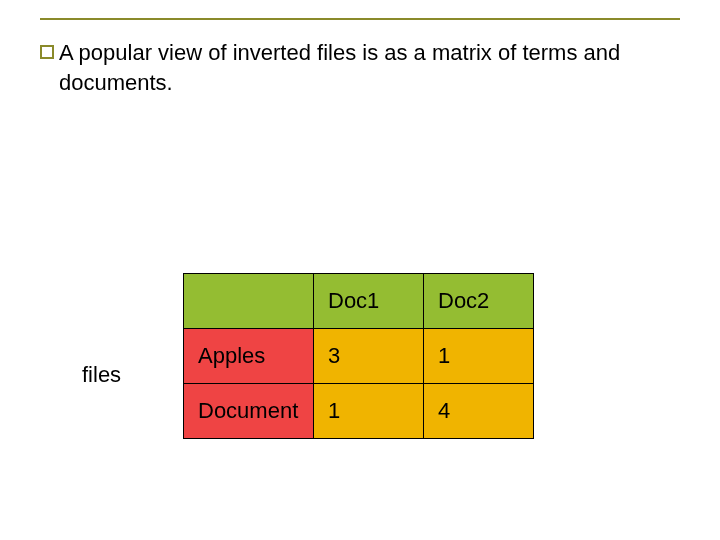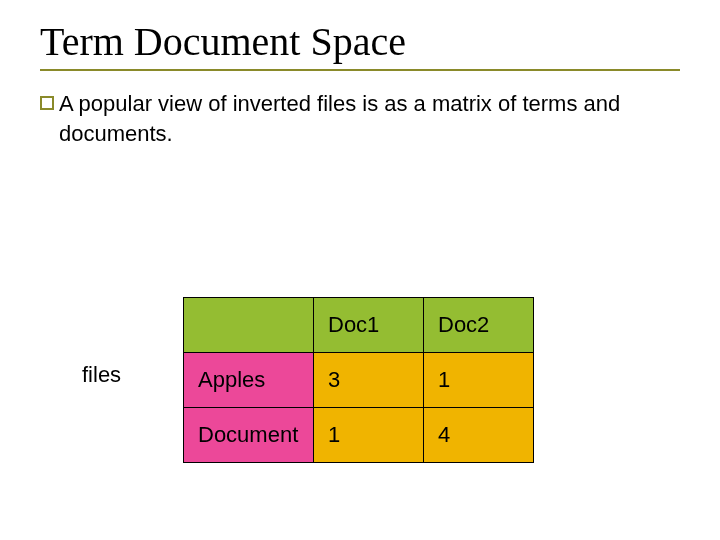--- a/index.html
+++ b/index.html
@@ -55,42 +55,40 @@
     left: 82px;
     top: 362px;
     font-size: 22px;
   }
   table.matrix {
     position: absolute;
     left: 183px;
     top: 273px;
     border-collapse: collapse;
     font-size: 22px;
-    margin-top: 24px;
   }
   table.matrix td, table.matrix th {
     border: 1.5px solid #000;
     padding: 10px 14px;
     text-align: left;
     font-weight: 400;
     min-width: 110px;
     box-sizing: border-box;
     height: 55px;
   }
   .hdr-blank { background: #94bd32; width: 130px; }
   .hdr       { background: #94bd32; }
-  .rowlbl    { background: #ec4899; width: 130px; }
+  .rowlbl    { background: #ef4444; width: 130px; }
   .cell      { background: #f0b400; }
 </style>
 </head>
 <body>
 
 <div class="slide">
 
-  <h1 class="title">Term Document Space</h1>
   <div class="title-underline"></div>
 
   <div class="bullet-row">
     <span class="bullet-icon"></span>
     <span>A popular view of inverted files is as a matrix of terms and documents.</span>
   </div>
 
   <div class="terms-label">files</div>
 
   <table class="matrix">

